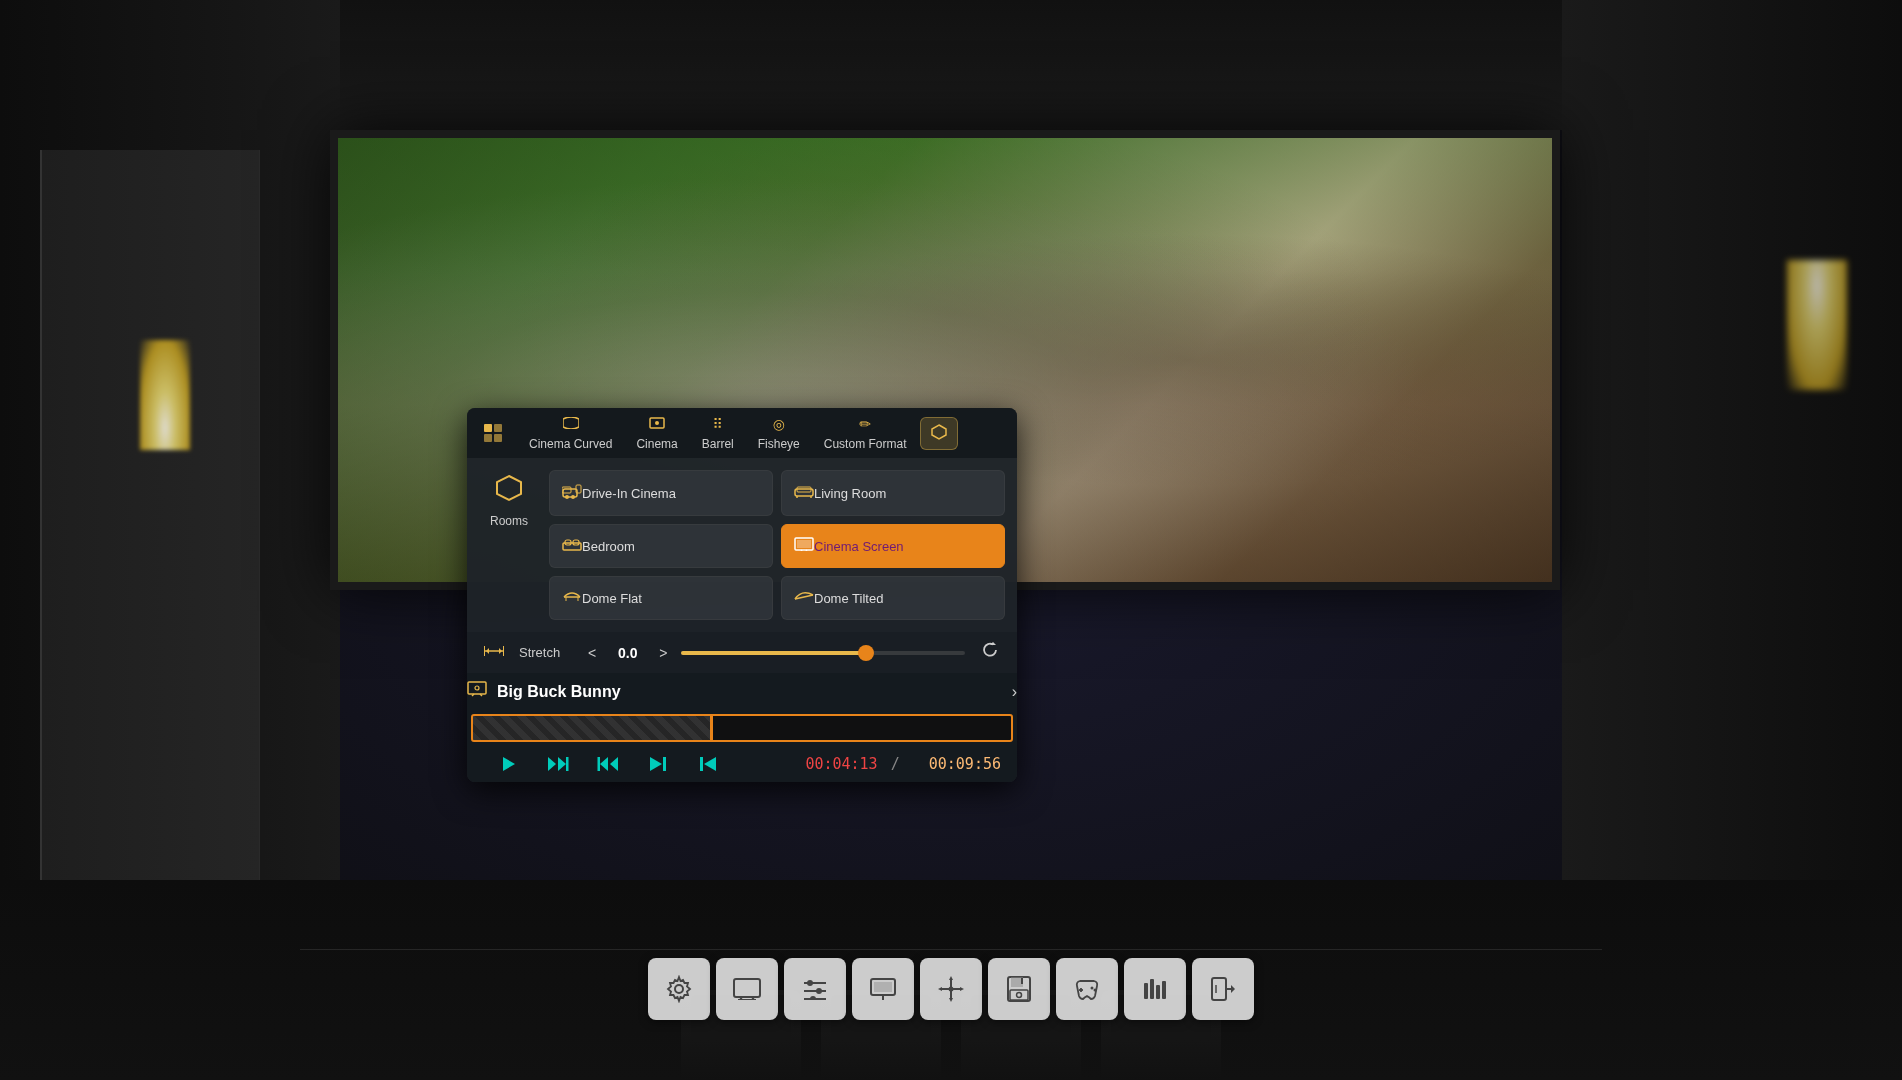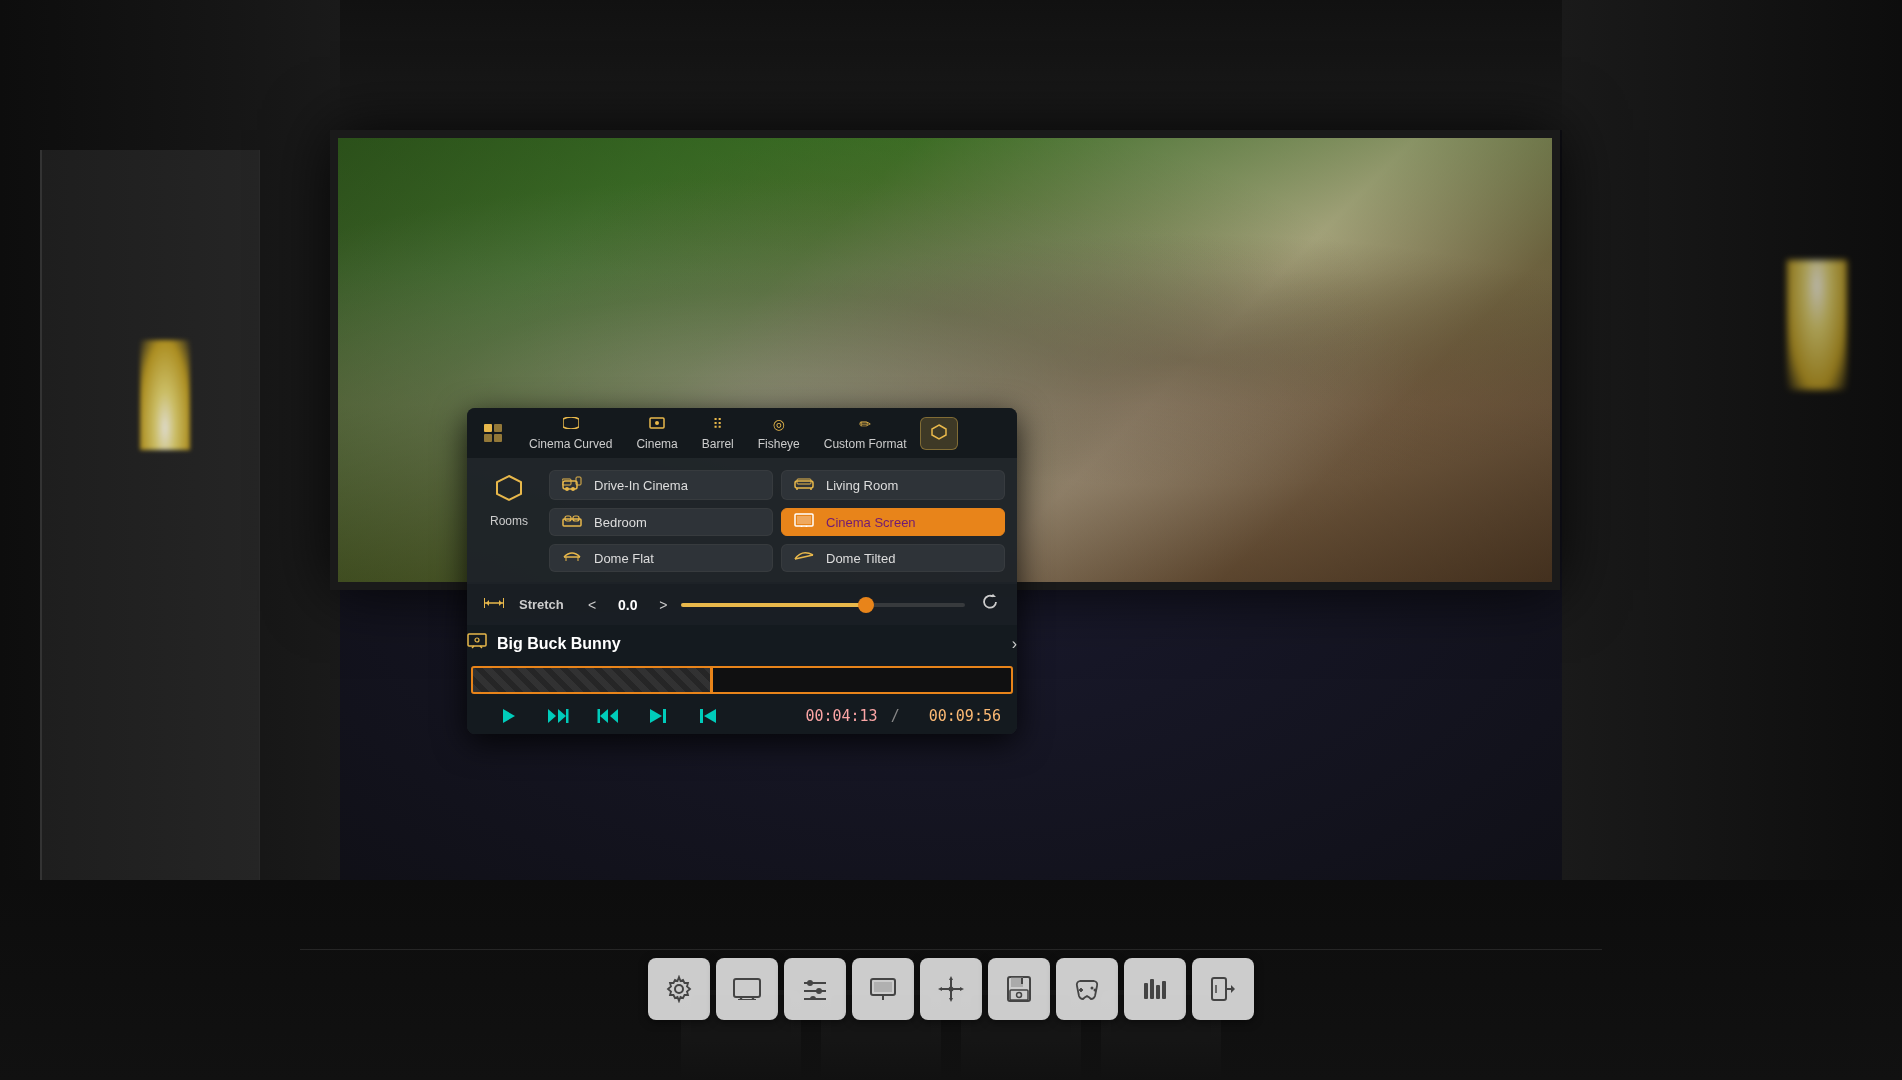--- a/index.html
+++ b/index.html
@@ -251,22 +251,22 @@
     .rooms-grid {
       flex: 1;
       display: grid;
       grid-template-columns: 1fr 1fr;
       gap: 8px;
     }
 
     .room-btn {
       display: flex;
       align-items: center;
-      gap: 12px;
-      padding: 4px 12px;
+      gap: 0;
+      padding: 12px 12px;
       background: rgba(50, 55, 60, 0.8);
       border-radius: 6px;
       cursor: pointer;
       color: #ddd;
       font-size: 13px;
       border: 1px solid rgba(80,80,80,0.3);
     }
 
     .room-btn.active {
       background: #e8841a;
@@ -296,21 +296,20 @@
       color: #e8b84b;
       font-size: 18px;
       width: 30px;
       text-align: center;
     }
 
     .stretch-label {
       color: #ccc;
       font-size: 13px;
       width: 55px;
-      font-weight: bold;
     }
 
     .stretch-nav {
       color: #ccc;
       font-size: 14px;
       cursor: pointer;
       padding: 2px 4px;
     }
 
     .stretch-value {
@@ -445,21 +444,21 @@
 
     .time-display {
       flex: 1;
       text-align: right;
       color: #ccc;
       font-size: 15px;
       font-family: monospace;
     }
 
     .time-current {
-      color: #fca5a5;
+      color: #ef4444;
     }
 
     .time-separator {
       color: #888;
       margin: 0 4px;
     }
 
     .time-total {
       color: #fdba74;
       margin-left: 16px;

